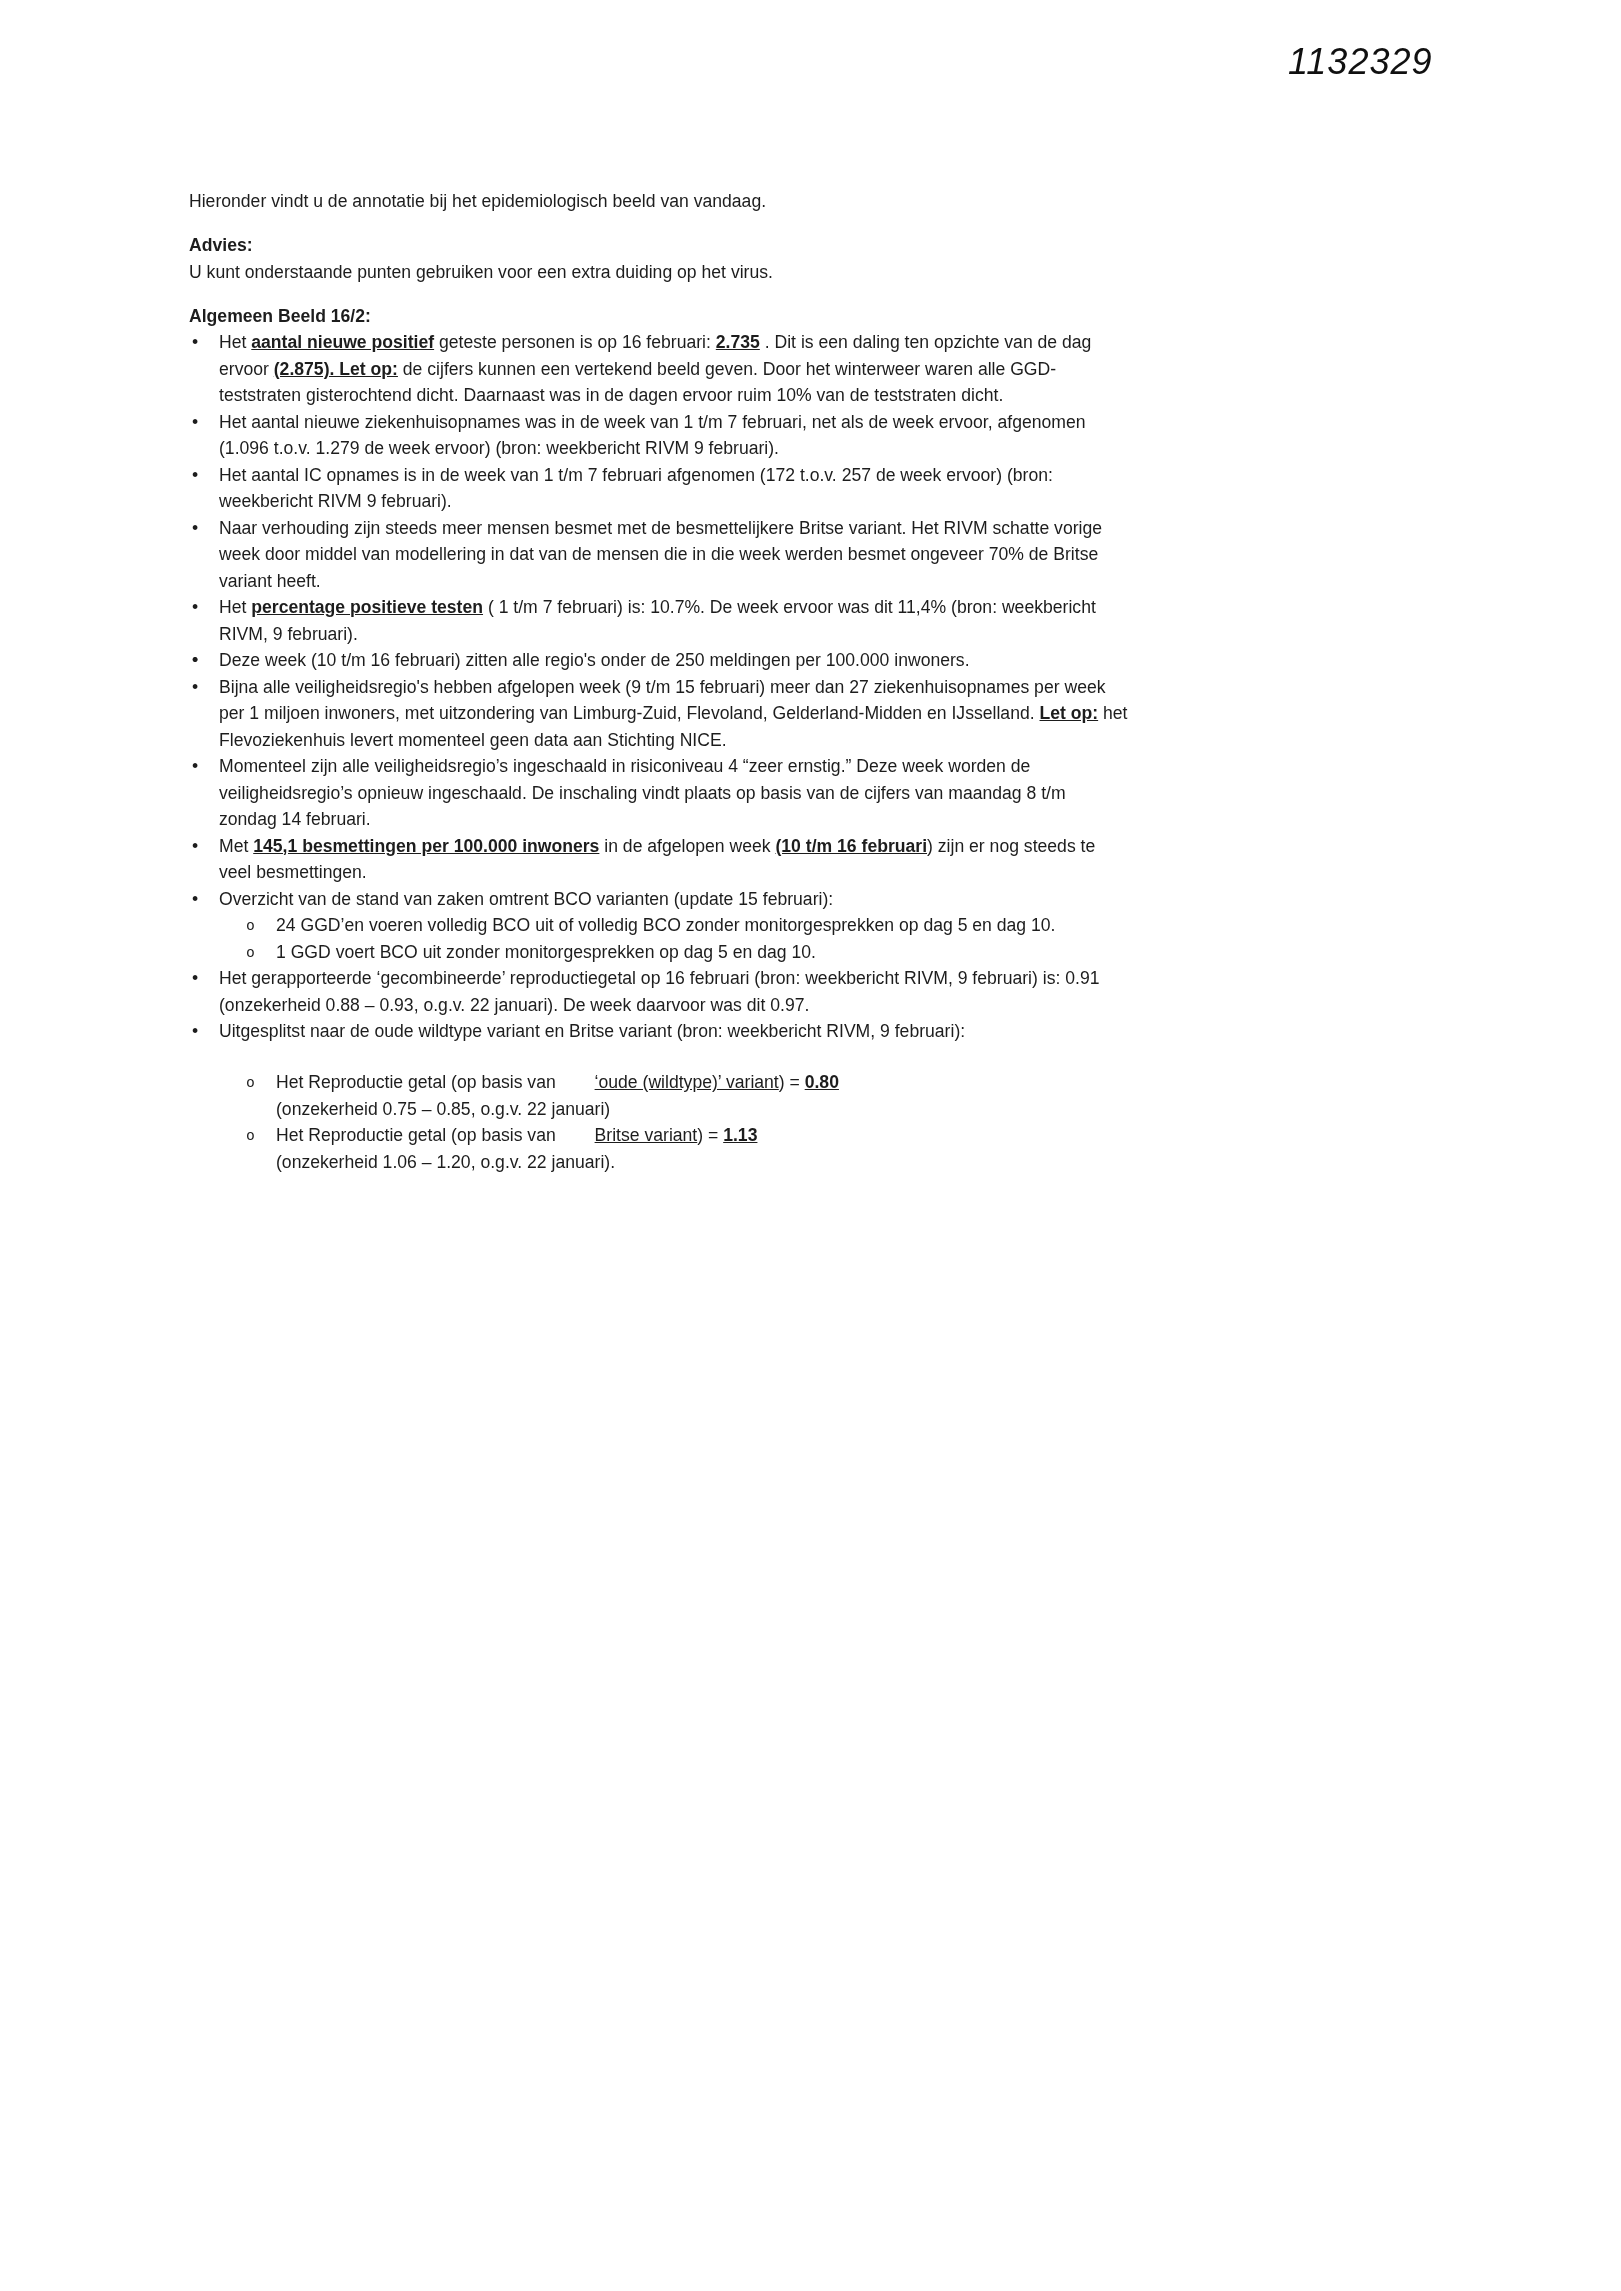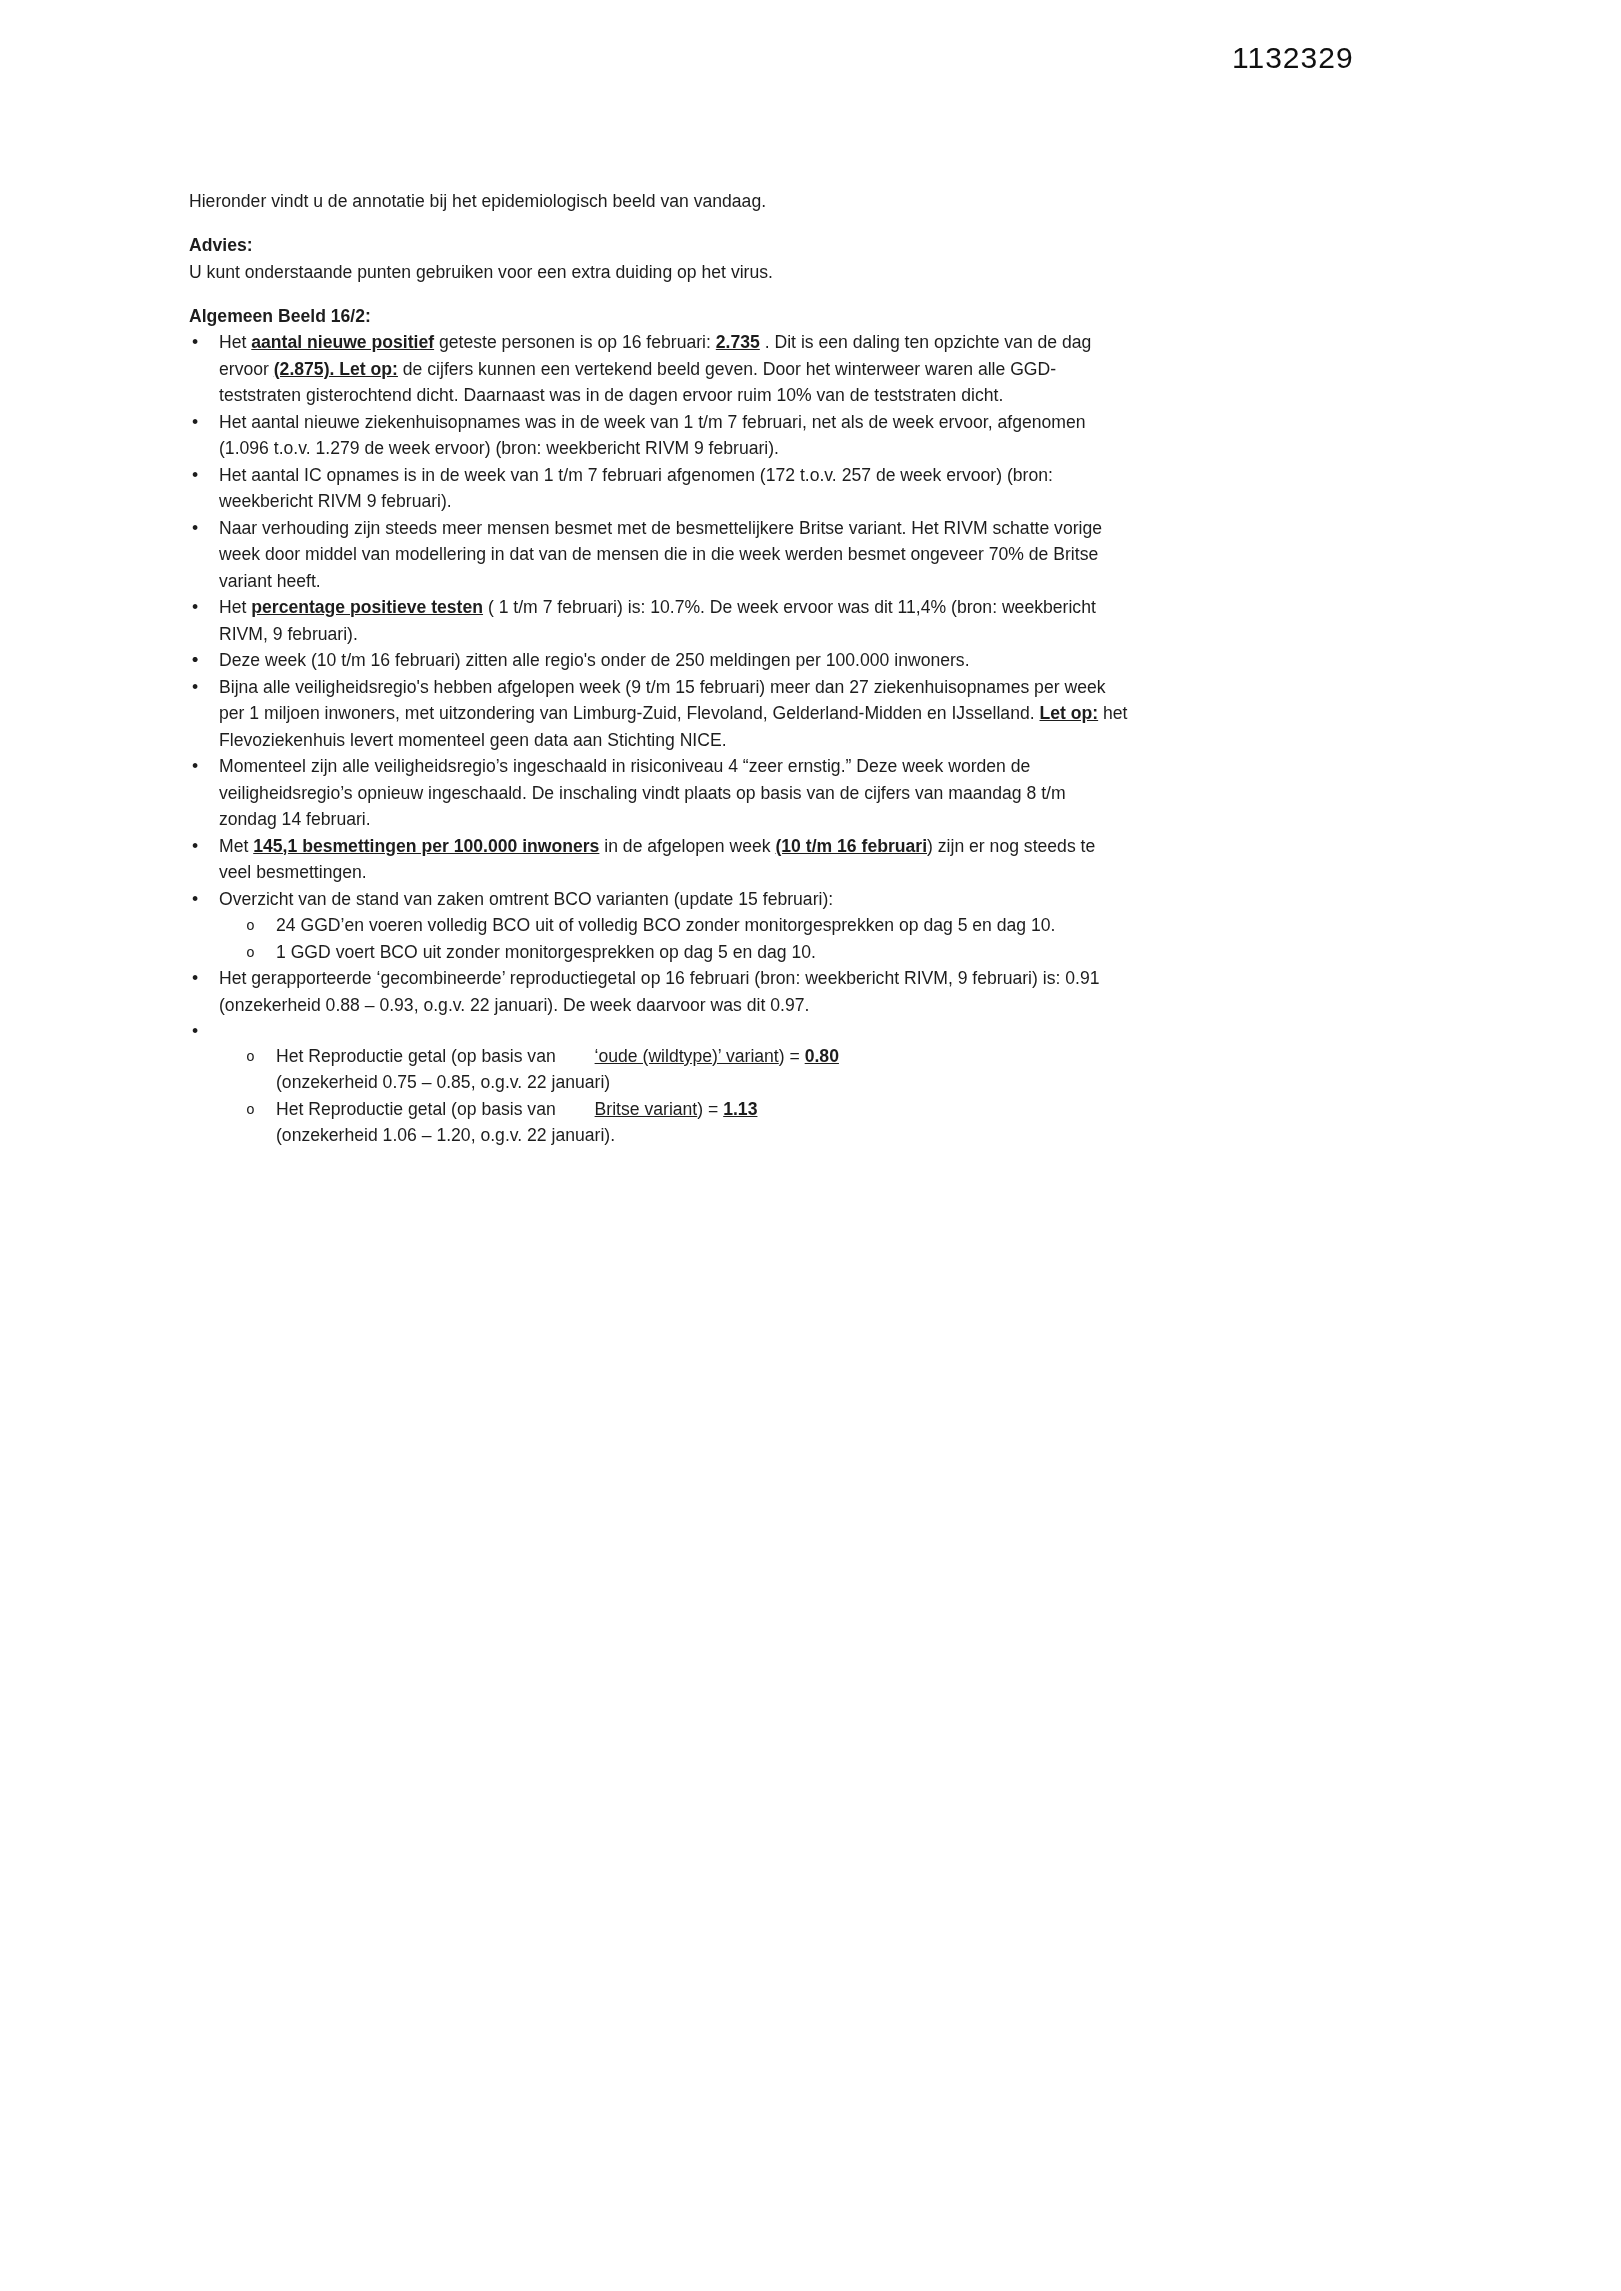--- a/index.html
+++ b/index.html
@@ -8,24 +8,25 @@
     width: 1621px;
     height: 2292px;
     position: relative;
     font-family: "Liberation Sans", sans-serif;
     color: #1d1d1d;
     overflow: hidden;
   }
   .doc-number {
     position: absolute;
     top: 41px;
-    left: 1232px;
-    font-size: 30px;
+    left: 1288px;
+    font-size: 36px;
     letter-spacing: 1px;
     color: #101010;
+    font-style: italic;
   }
   .content {
     position: absolute;
     left: 189px;
     top: 188px;
     width: 939px;
     font-size: 17.6px;
     line-height: 26.5px;
   }
   .section { margin-bottom: 17.6px; }
@@ -79,20 +80,20 @@
         <div class="bullet level1"><span class="marker">•</span><span class="bullet-text"><span>Het </span><span class="bold">percentage positieve testen</span><span> ( 1 t/m 7 februari) is: 10.7%. De week ervoor was dit 11,4% (bron: weekbericht RIVM, 9 februari).</span></span></div>
         <div class="bullet level1"><span class="marker">•</span></div>
         <div class="bullet level1"><span class="marker">•</span><span class="bullet-text"><span>Deze week (10 t/m 16 februari) zitten alle regio's onder de 250 meldingen per 100.000 inwoners.</span></span></div>
         <div class="bullet level1"><span class="marker">•</span><span class="bullet-text"><span>Bijna alle veiligheidsregio's hebben afgelopen week (9 t/m 15 februari) meer dan 27 ziekenhuisopnames per week per 1 miljoen inwoners, met uitzondering van Limburg-Zuid, Flevoland, Gelderland-Midden en IJsselland. </span><span class="bold">Let op:</span><span> het Flevoziekenhuis levert momenteel geen data aan Stichting NICE.</span></span></div>
         <div class="bullet level1"><span class="marker">•</span><span class="bullet-text"><span>Momenteel zijn alle veiligheidsregio’s ingeschaald in risiconiveau 4 “zeer ernstig.” Deze week worden de veiligheidsregio’s opnieuw ingeschaald. De inschaling vindt plaats op basis van de cijfers van maandag 8 t/m zondag 14 februari.</span></span></div>
         <div class="bullet level1"><span class="marker">•</span><span class="bullet-text"><span>Met </span><span class="bold">145,1 besmettingen per 100.000 inwoners</span><span> in de afgelopen week </span><span class="bold">(10 t/m 16 februari</span><span>) zijn er nog steeds te veel besmettingen.</span></span></div>
         <div class="bullet level1"><span class="marker">•</span><span class="bullet-text"><span>Overzicht van de stand van zaken omtrent BCO varianten (update 15 februari):</span></span></div>
         <div class="bullet level2"><span class="marker">o</span><span class="bullet-text"><span>24 GGD’en voeren volledig BCO uit of volledig BCO zonder monitorgesprekken op dag 5 en dag 10.</span></span></div>
         <div class="bullet level2"><span class="marker">o</span><span class="bullet-text"><span>1 GGD voert BCO uit zonder monitorgesprekken op dag 5 en dag 10.</span></span></div>
         <div class="bullet level1"><span class="marker">•</span><span class="bullet-text"><span>Het gerapporteerde ‘gecombineerde’ reproductiegetal op 16 februari (bron: weekbericht RIVM, 9 februari) is: 0.91 (onzekerheid 0.88 – 0.93, o.g.v. 22 januari). De week daarvoor was dit 0.97.</span></span></div>
-        <div class="bullet level1"><span class="marker">•</span></div>
+        <div class="bullet level1"><span class="marker">•</span><span class="bullet-text"><span>Uitgesplitst naar de oude wildtype variant en Britse variant (bron: weekbericht RIVM, 9 februari):</span></span></div>
         <div class="bullet level2 gap"><span class="marker">o</span><span class="bullet-text"><span>Het Reproductie getal (op basis van </span><span class="underline">‘oude (wildtype)’ variant</span><span>) = </span><span class="bold">0.80</span><br><span>(onzekerheid 0.75 – 0.85, o.g.v. 22 januari)</span></span></div>
         <div class="bullet level2"><span class="marker">o</span><span class="bullet-text"><span>Het Reproductie getal (op basis van </span><span class="underline">Britse variant</span><span>) = </span><span class="bold">1.13</span><br><span>(onzekerheid 1.06 – 1.20, o.g.v. 22 januari).</span></span></div>
       </div>
 
   </div>
 </div>
 
 
 </body></html>

